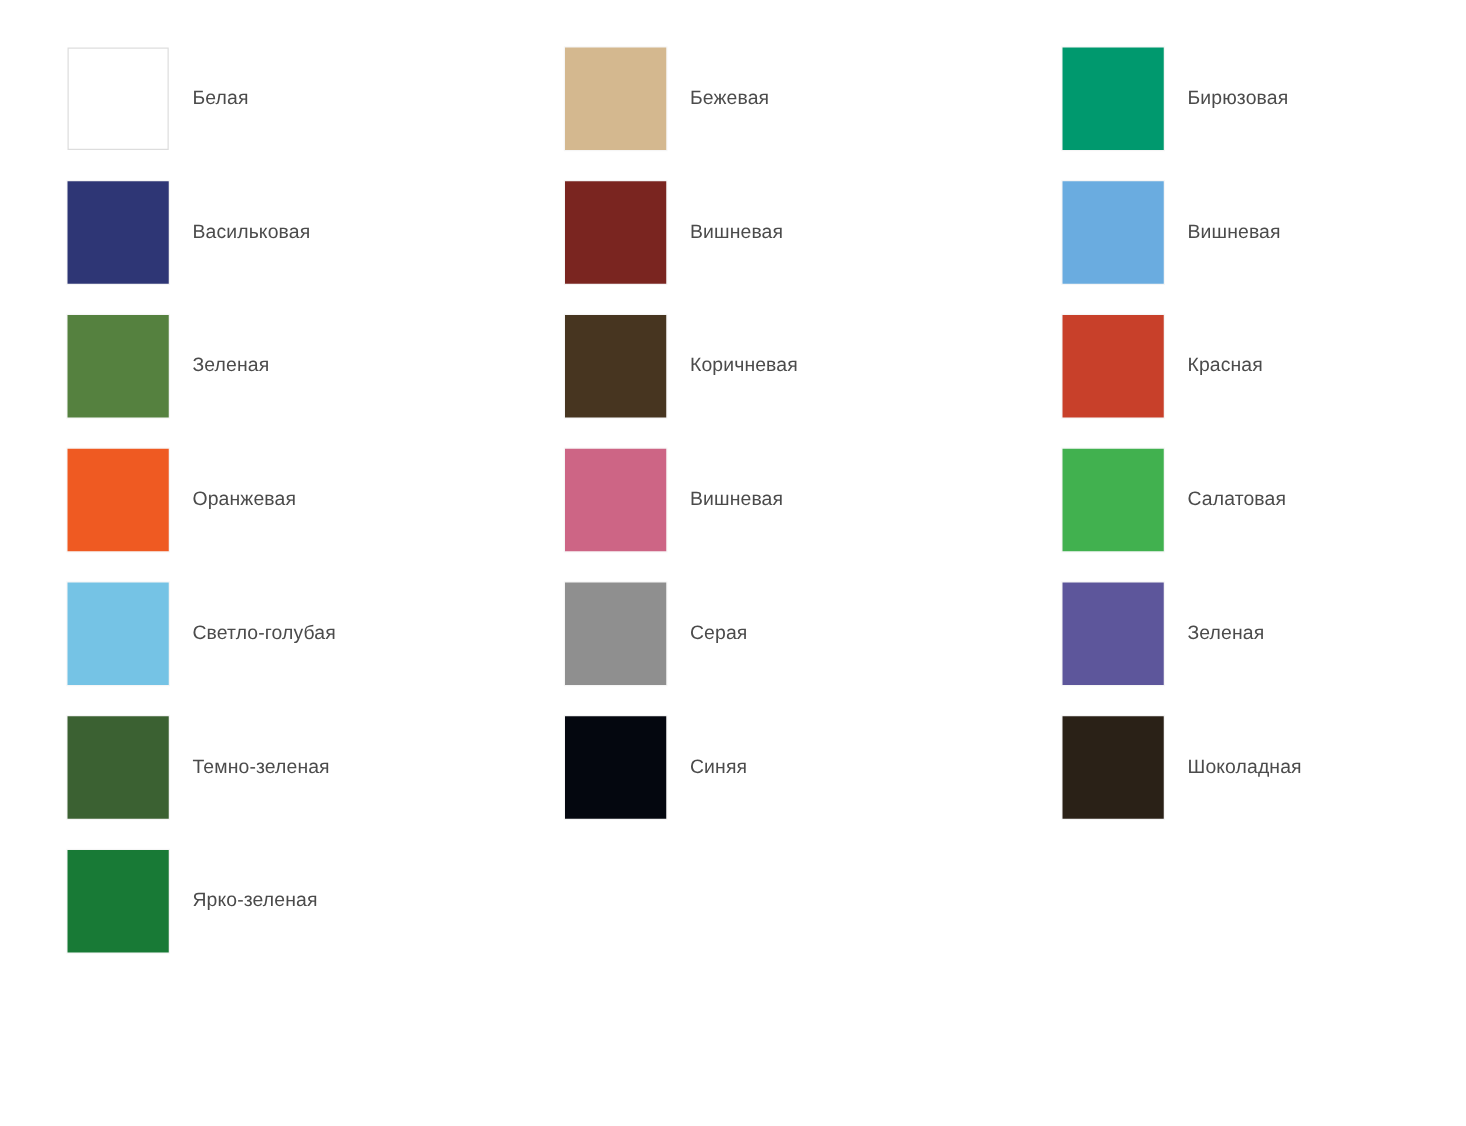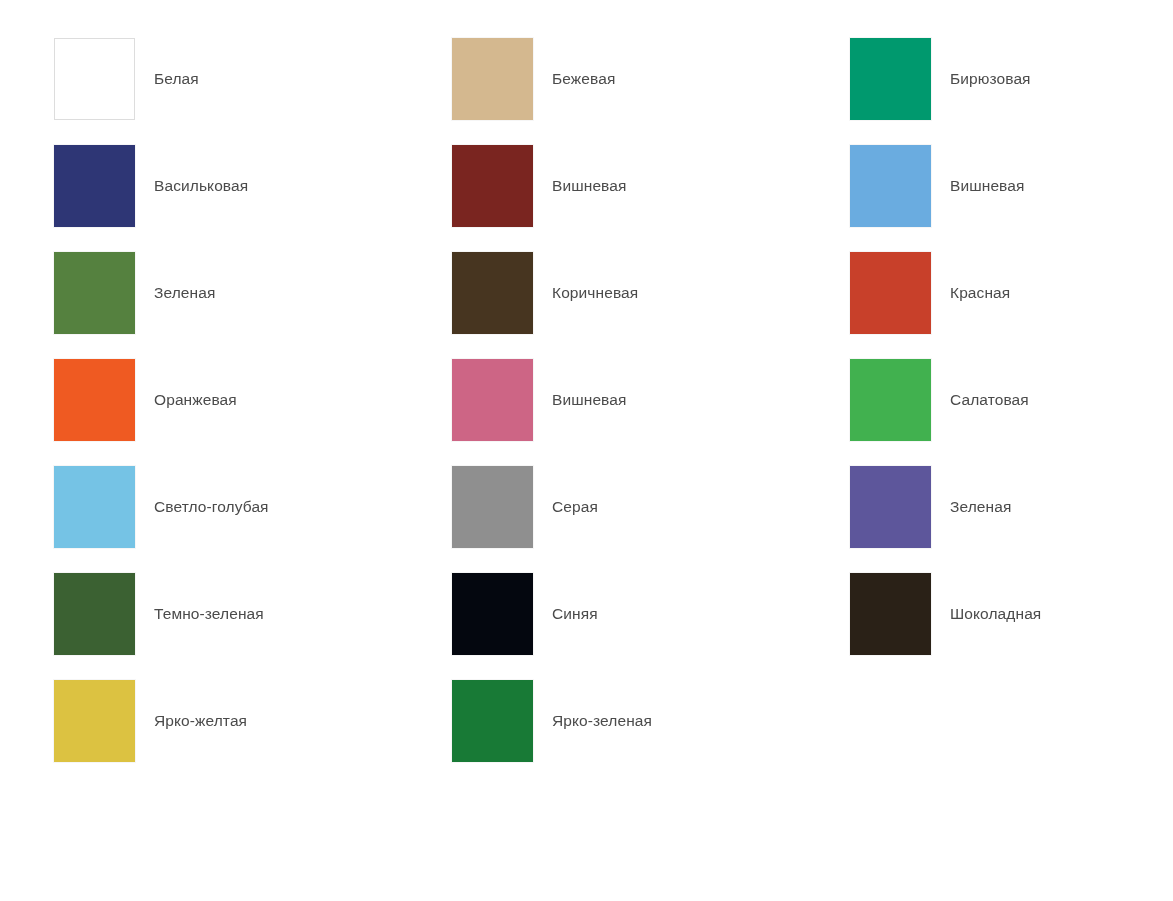--- a/index.html
+++ b/index.html
@@ -144,20 +144,16 @@
     </div>
     <div class="swatch-item">
       <div class="swatch-chip" title="Черная" style="background-color: rgb(4, 7, 15);"></div>
       <span class="swatch-label">Синяя</span>
     </div>
     <div class="swatch-item">
       <div class="swatch-chip" title="Шоколадная" style="background-color: rgb(42, 33, 23);"></div>
       <span class="swatch-label">Шоколадная</span>
     </div>
     <div class="swatch-item">
-      <div class="swatch-chip" title="Ярко-желтая" style="background-color: rgb(220, 194, 65);"></div>
-      <span class="swatch-label">Ярко-желтая</span>
-    </div>
-    <div class="swatch-item">
       <div class="swatch-chip" title="Ярко-зеленая" style="background-color: rgb(24, 122, 54);"></div>
       <span class="swatch-label">Ярко-зеленая</span>
     </div>
   </div>
 
 </body></html>

